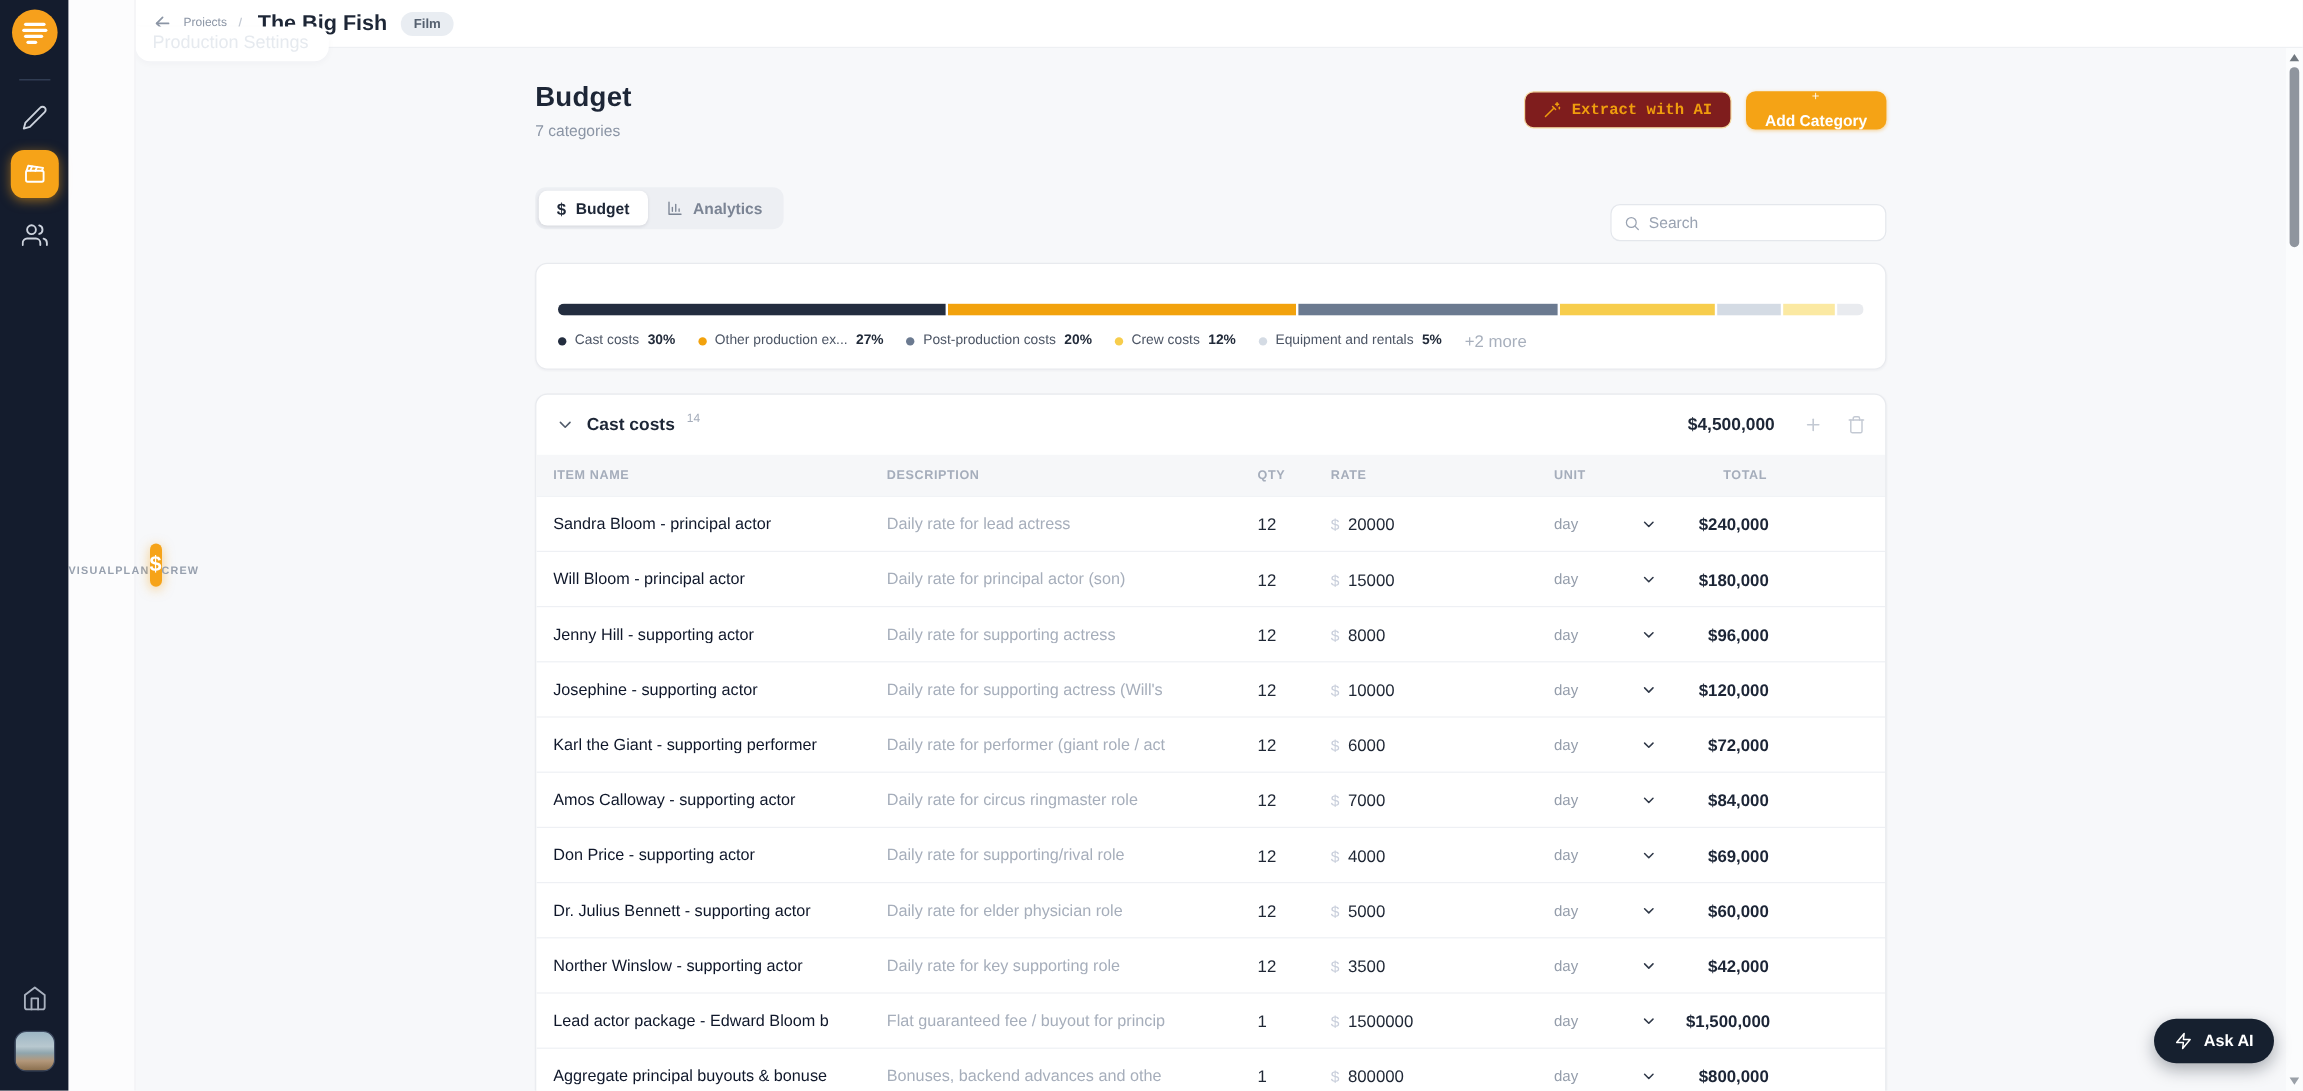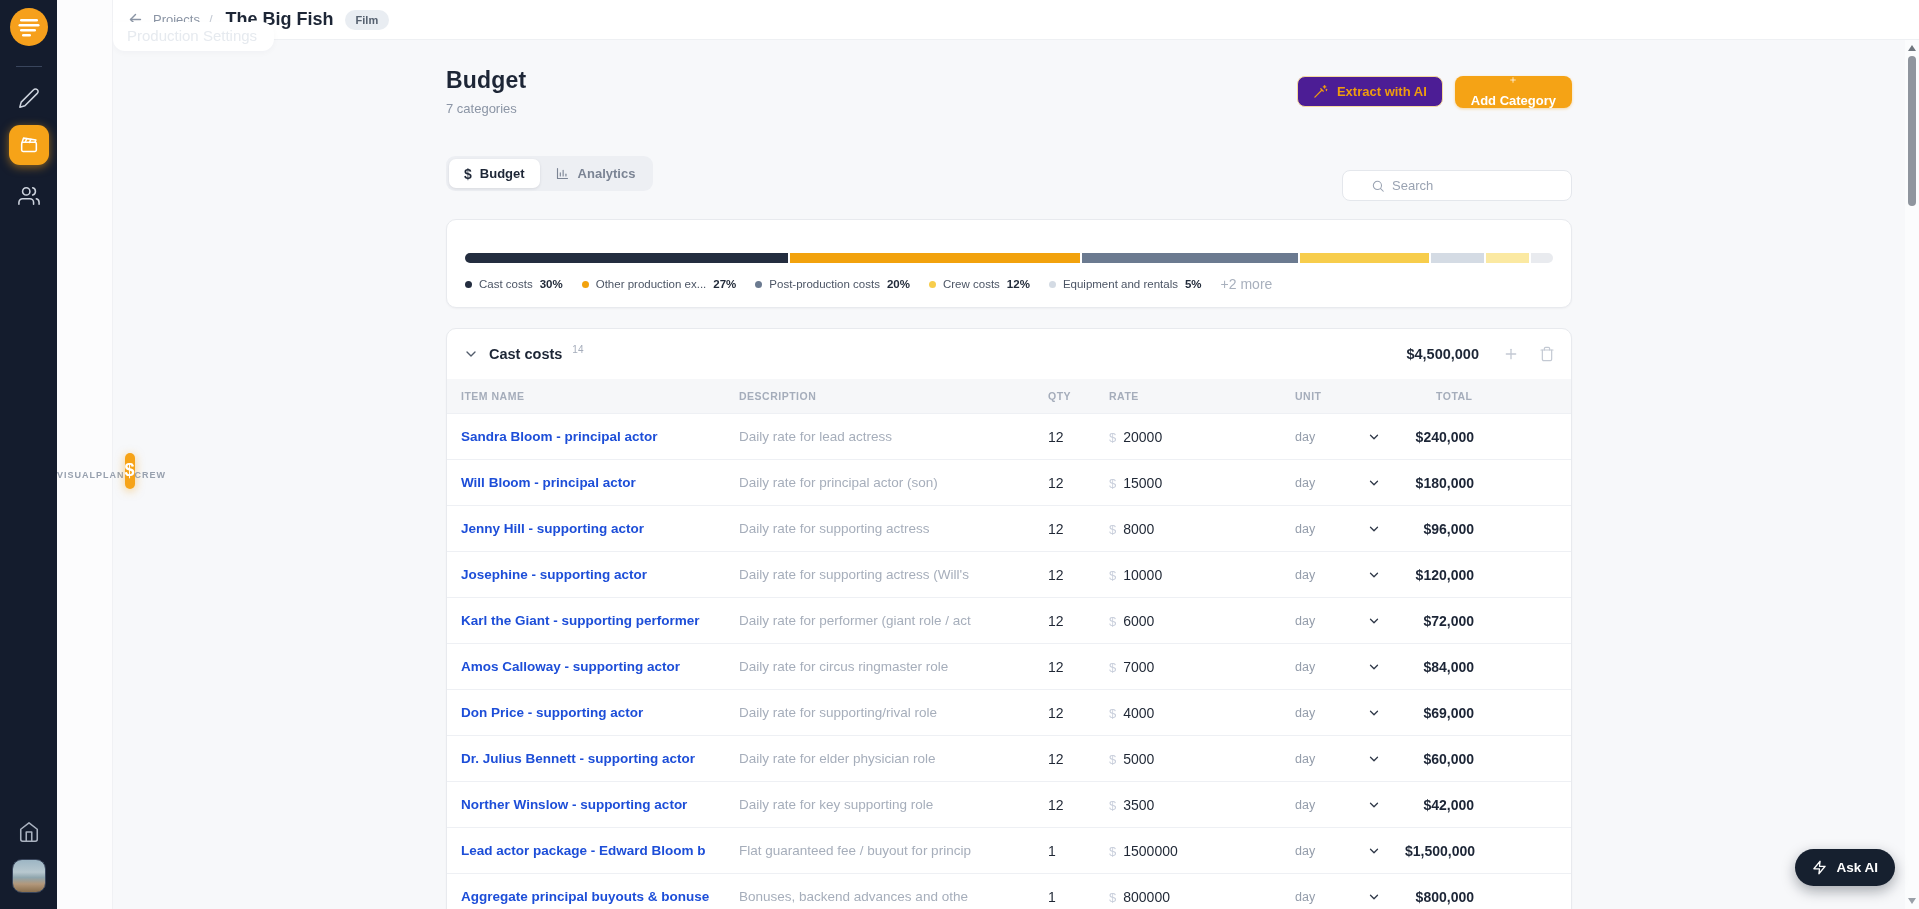--- a/index.html
+++ b/index.html
@@ -21,48 +21,48 @@
   .rail-light { position:absolute; left:57px; top:0; bottom:0; width:56px; background:#fcfcfd; border-right:1px solid #f0f1f4; display:flex; flex-direction:row; align-items:center; padding-top:16px; z-index:9; }
   .lt-icon { color:#848e9c; width:23px; height:23px; cursor:pointer; }
   .rail-label { font-size:9px; font-weight:bold; letter-spacing:1px; color:#97a0ae; margin-top:24px; }
   .lt-tile { width:36px; height:36px; border-radius:10px; background:#f6a318; color:#fff; display:flex; align-items:center; justify-content:center; margin-top:16px; font-size:18px; font-weight:bold; box-shadow:0 2px 10px rgba(246,163,24,.5); cursor:pointer; }
   .mt14 { margin-top:14px; } .mt16 { margin-top:16px; } .mt18 { margin-top:18px; }
 
   
   .main-col { position:absolute; left:113px; top:0; right:0; bottom:0; }
   .topbar { position:absolute; left:0; top:0; right:0; height:40px; background:#fff; border-bottom:1px solid #eef0f3; display:flex; align-items:center; padding-left:14px; gap:9px; z-index:2; }
   .back-ic { width:17px; height:17px; color:#8b95a5; cursor:pointer; }
-  .bc-link { font-size:13px; color:#8b95a5; cursor:pointer; }
+  .bc-link { font-size:10px; color:#8b95a5; cursor:pointer; }
   .bc-sep { font-size:13px; color:#c3c9d3; }
   .bc-title { font-size:18px; font-weight:bold; color:#1d2636; margin-left:4px; }
   .bc-badge { background:#e9edf2; color:#55606f; font-size:11px; font-weight:bold; padding:4px 11px; border-radius:11px; margin-left:2px; }
 
   .ghost-tip { position:absolute; left:0; top:22px; z-index:3; background:#ffffff; color:#e6eaef; font-size:15px; padding:5px 17px 7px 14px; border-radius:0 12px 12px 12px; box-shadow:0 2px 6px rgba(20,30,50,.03); pointer-events:none; }
 
   .content { position:absolute; left:0; top:40px; right:14px; bottom:0; background:#f7f8fa; overflow:hidden; }
   .container { width:1126px; margin:0 auto; padding-top:27px; }
 
   
   .page-head { display:flex; align-items:flex-start; justify-content:space-between; }
   .page-title { font-size:23px; font-weight:bold; color:#1d2636; letter-spacing:.2px; }
   .page-sub { font-size:13px; color:#8b95a5; margin-top:7px; }
   .head-actions { display:flex; gap:12px; margin-top:9px; }
-  .btn-extract { display:flex; align-items:center; gap:9px; height:31px; padding:0 15px; background:#4c1d95; border:1px solid #f5d9a0; border-radius:8px; color:#ef9d0d; font-size:13px; font-weight:bold; cursor:pointer; font-family:Liberation Sans, sans-serif; }
+  .btn-extract { display:flex; align-items:center; gap:9px; height:31px; padding:0 15px; background:#7f1d1d; border:1px solid #f5d9a0; border-radius:8px; color:#ef9d0d; font-size:13px; font-weight:bold; cursor:pointer; font-family:Liberation Mono, monospace; }
   .btn-extract svg { width:15px; height:15px; }
   .btn-add { display:flex; align-items:center; gap:9px; height:32px; padding:0 16px; background:#f5a315; border:none; border-radius:8px; color:#fff; font-size:13px; font-weight:bold; cursor:pointer; box-shadow:0 1px 3px rgba(246,163,24,.4); font-family:inherit;flex-direction:column; }
   .btn-add svg { width:14px; height:14px; }
 
   
   .tools-row { display:flex; align-items:center; justify-content:space-between; margin-top:30px; }
   .tabs { display:flex; background:#edeff3; border-radius:9px; padding:3px; }
   .tab { display:flex; align-items:center; gap:8px; height:29px; padding:0 15px; border-radius:7px; font-size:13px; font-weight:bold; color:#7b8494; cursor:pointer; }
   .tab.active { background:#fff; color:#1d2636; box-shadow:0 1px 3px rgba(16,24,40,.1); }
   .tab .dollar { font-size:14px; font-weight:bold; }
   .tab svg { width:15px; height:15px; }
-  .search-box { display:flex; align-items:center; gap:7px; width:230px; height:31px; background:#fff; border:1px solid #e4e7ec; border-radius:8px; padding:0 28px;margin-top:24px; }
+  .search-box { display:flex; align-items:center; gap:7px; width:230px; height:31px; background:#fff; border:1px solid #e4e7ec; border-radius:8px; padding:0 10px;margin-top:24px; }
   .search-box svg { width:14px; height:14px; color:#9aa3b2; flex-shrink:0; }
   .search-box input { border:none; outline:none; flex:1; font-size:13px; color:#3c4555; background:transparent; font-family:inherit; }
   .search-box input::placeholder { color:#9aa3b2; }
 
   
   .card { background:#fff; border:1px solid #e8eaee; border-radius:10px; box-shadow:0 1px 2px rgba(16,24,40,.04); }
   .summary { margin-top:18px; padding:17px 18px 15px; }
   .sum-top { display:flex; align-items:baseline; gap:14px; }
   .sum-total { font-size:26px; font-weight:bold; color:#1d2636; letter-spacing:-.3px; }
   .sum-meta { font-size:12.5px; color:#a0a8b6; }
@@ -85,21 +85,21 @@
   .cat-act { width:16px; height:16px; color:#c3c9d3; cursor:pointer; }
   .cat-act.plus { margin-left:14px; }
   .cat-act.trash { margin-left:10px; }
 
   .tgrid { display:grid; grid-template-columns:278px 309px 61px 186px 110px 1fr; align-items:center; padding:0 14px; }
   .thead { height:34px; background:#f6f7f9; }
   .th { font-size:10.5px; font-weight:bold; letter-spacing:.5px; color:#a5adbb; white-space:nowrap; }
   .th.c5 { padding-left:31px; }
   .trow { height:46px; border-top:1px solid #eef0f4; background:#fff; }
   .td { font-size:13.5px; white-space:nowrap; overflow:hidden; }
-  .td.name { color:#1d4ed8; padding-right:12px;font-weight:bold; }
+  .td.name { color:#0f172a; padding-right:12px; }
   .td.desc { color:#a6aebb; padding-right:12px; }
   .td.qty { color:#1f2735; font-size:14px; }
   .td.rate { color:#1f2735; font-size:14px; }
   .cur { color:#c8cedb; font-size:13px; margin-right:7px; }
   .td.unit { display:flex; align-items:center; color:#949dab; font-size:12.5px; overflow:visible; padding-right:24px; }
   .uchev { width:14px; height:14px; color:#2f3848; margin-left:auto; cursor:pointer; }
   .td.total { text-align:right; padding-right:83px; color:#1c2536; font-weight:bold; font-size:14px; overflow:visible; }
 
   
   .scrollbar { position:absolute; right:0; top:40px; bottom:0; width:14px; background:#fbfcfd; z-index:4; }

